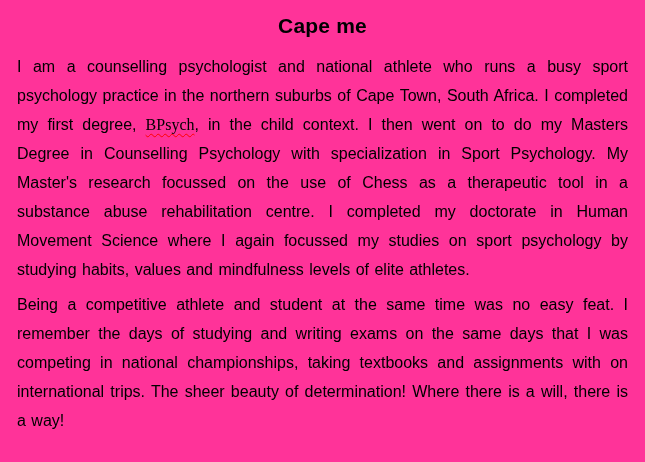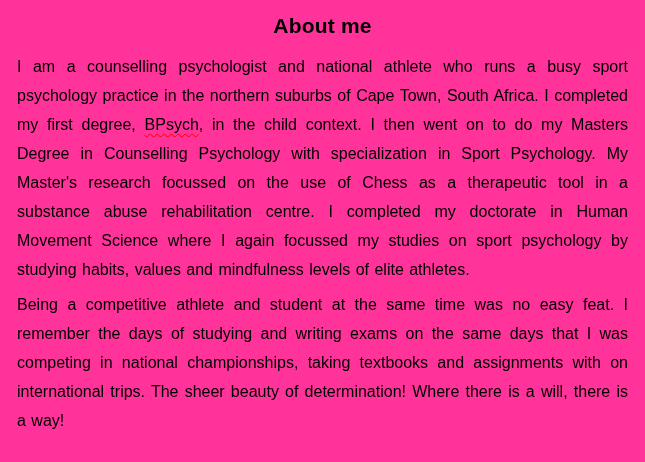--- a/index.html
+++ b/index.html
@@ -28,24 +28,25 @@
     line-height: 29px;
     word-spacing: 1px;
   }
   .misspelled {
     text-decoration: underline;
     text-decoration-style: wavy;
     text-decoration-color: var(--squiggle, #ff0000);
     text-decoration-thickness: 1px;
     text-underline-offset: 3px;
     text-decoration-skip-ink: none;
+    font-family: Liberation Serif, serif;
   }
 </style>
 </head>
 <body>
 
 <div class="page">
-  <h1 class="page-title">About me</h1>
+  <h1 class="page-title">Cape me</h1>
 
   <p class="body-paragraph"><span>I am a counselling psychologist and national athlete who runs a busy sport psychology practice in the northern suburbs of Cape Town, South Africa. I completed my first degree, </span><span class="misspelled">BPsych</span><span>, in the child context. I then went on to do my Masters Degree in Counselling Psychology with specialization in Sport Psychology. My Master's research focussed on the use of Chess as a therapeutic tool in a substance abuse rehabilitation centre. I completed my doctorate in Human Movement Science where I again focussed my studies on sport psychology by studying habits, values and mindfulness levels of elite athletes.</span></p>
 
   <p class="body-paragraph">Being a competitive athlete and student at the same time was no easy feat. I remember the days of studying and writing exams on the same days that I was competing in national championships, taking textbooks and assignments with on international trips. The sheer beauty of determination! Where there is a will, there is a way!</p>
 </div>
 
 </body></html>

